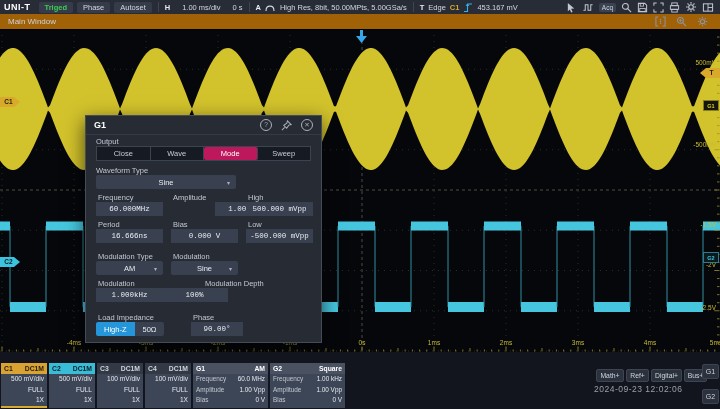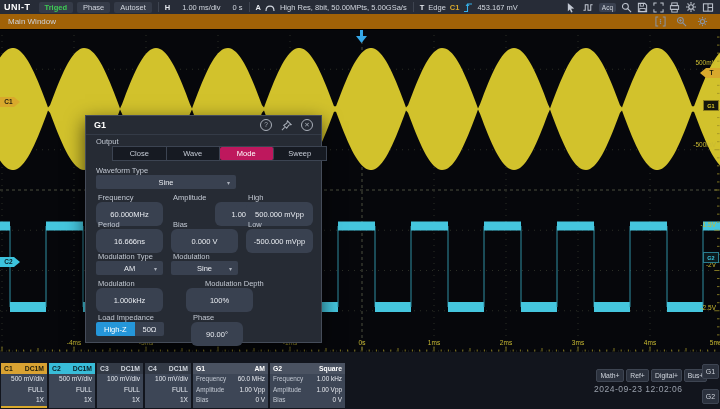--- a/index.html
+++ b/index.html
@@ -40,29 +40,29 @@
   .dialog{position:absolute;left:85px;top:115px;width:235px;height:226px;background:#262b34;
           border:1px solid #454c59;box-shadow:0 6px 18px rgba(0,0,0,.65);z-index:5;font-size:7.5px;color:#c6ccd6;}
   .dlg-title{position:absolute;left:0;top:0;right:0;height:18px;display:flex;align-items:center;
              padding:0 8px;border-bottom:1px solid #343b47;}
   .dlg-title .t{font-size:9px;color:#fff;font-weight:bold;}
   .dlg-title-icons{margin-left:auto;display:flex;gap:9px;align-items:center;}
   .circ{width:10px;height:10px;border:1px solid #aab0ba;border-radius:50%;display:flex;align-items:center;
         justify-content:center;font-size:6.5px;color:#aab0ba;line-height:1;}
   .dlg-label{position:absolute;color:#c2c8d2;}
   .tabs{position:absolute;left:10px;top:30px;width:215px;height:15px;display:flex;background:#161a22;
-        border:1px solid #3c4452;box-sizing:border-box;margin-left:16px;}
+        border:1px solid #3c4452;box-sizing:border-box;}
   .tab{flex:1;display:flex;align-items:center;justify-content:center;color:#c6ccd6;border-right:1px solid #3c4452;}
   .tab:last-child{border-right:none;}
   .tab.active{background:#be185d;color:#fff;border-radius:2px;}
   .dd{position:absolute;height:14px;background:#394150;border-radius:2px;display:flex;align-items:center;
       justify-content:center;color:#e8ebf0;}
   .dd .chev{position:absolute;right:6px;font-size:6px;color:#aab0ba;}
-  .fbox{position:absolute;width:67px;height:24px;background:#394150;border-radius:6px;display:flex;
-        align-items:center;justify-content:center;color:#e8ebf0;}
+  .fbox{position:absolute;width:67px;height:14px;background:#394150;border-radius:0;display:flex;
+        align-items:center;justify-content:center;color:#e8ebf0;font-family:Liberation Mono, monospace;}
   .toggle{position:absolute;left:10px;top:206px;height:14px;display:flex;border-radius:2px;overflow:hidden;}
   .toggle .opt{display:flex;align-items:center;justify-content:center;padding:0 8px;background:#394150;color:#e8ebf0;}
   .toggle .opt.active{background:#2596d9;color:#fff;}
   
   .bottombar{position:absolute;left:0;bottom:0;right:0;height:57px;background:#12151d;z-index:6;}
   .chbox{position:absolute;top:11px;width:46px;height:45px;background:#3d4656;}
   .chhead{height:11px;display:flex;justify-content:space-between;align-items:center;padding:0 3px;
           font-size:6.8px;font-weight:bold;}
   .chhead.dark{background:#333a46;color:#cfd4dc;}
   .chrow{text-align:right;font-size:6.6px;color:#e3e7ee;padding-right:3px;line-height:10.5px;}
@@ -499,21 +499,21 @@
       <span class="chev">▾</span>
     </div>
     <div class="dd" style="left:85px;top:145px;width:67px;">
       <span>Sine</span>
       <span class="chev">▾</span>
     </div>
 
     <span class="dlg-label" style="left:12px;top:163px;">Modulation</span>
     <span class="dlg-label" style="left:87px;top:163px;margin-left:32px;">Modulation Depth</span>
     <div class="fbox" style="left:10px;top:172px;">1.000kHz</div>
-    <div class="fbox" style="left:100px;top:172px;">100%</div>
+    <div class="fbox" style="left:75px;top:172px;">100%</div>
 
     <span class="dlg-label" style="left:12px;top:197px;">Load Impedance</span>
     <span class="dlg-label" style="left:107px;top:197px;">Phase</span>
     <div class="toggle">
       <span class="opt active">High-Z</span>
       <span class="opt">50Ω</span>
     </div>
     <div class="fbox" style="left:105px;top:206px;width:52px;">90.00°</div>
   </div>
 

